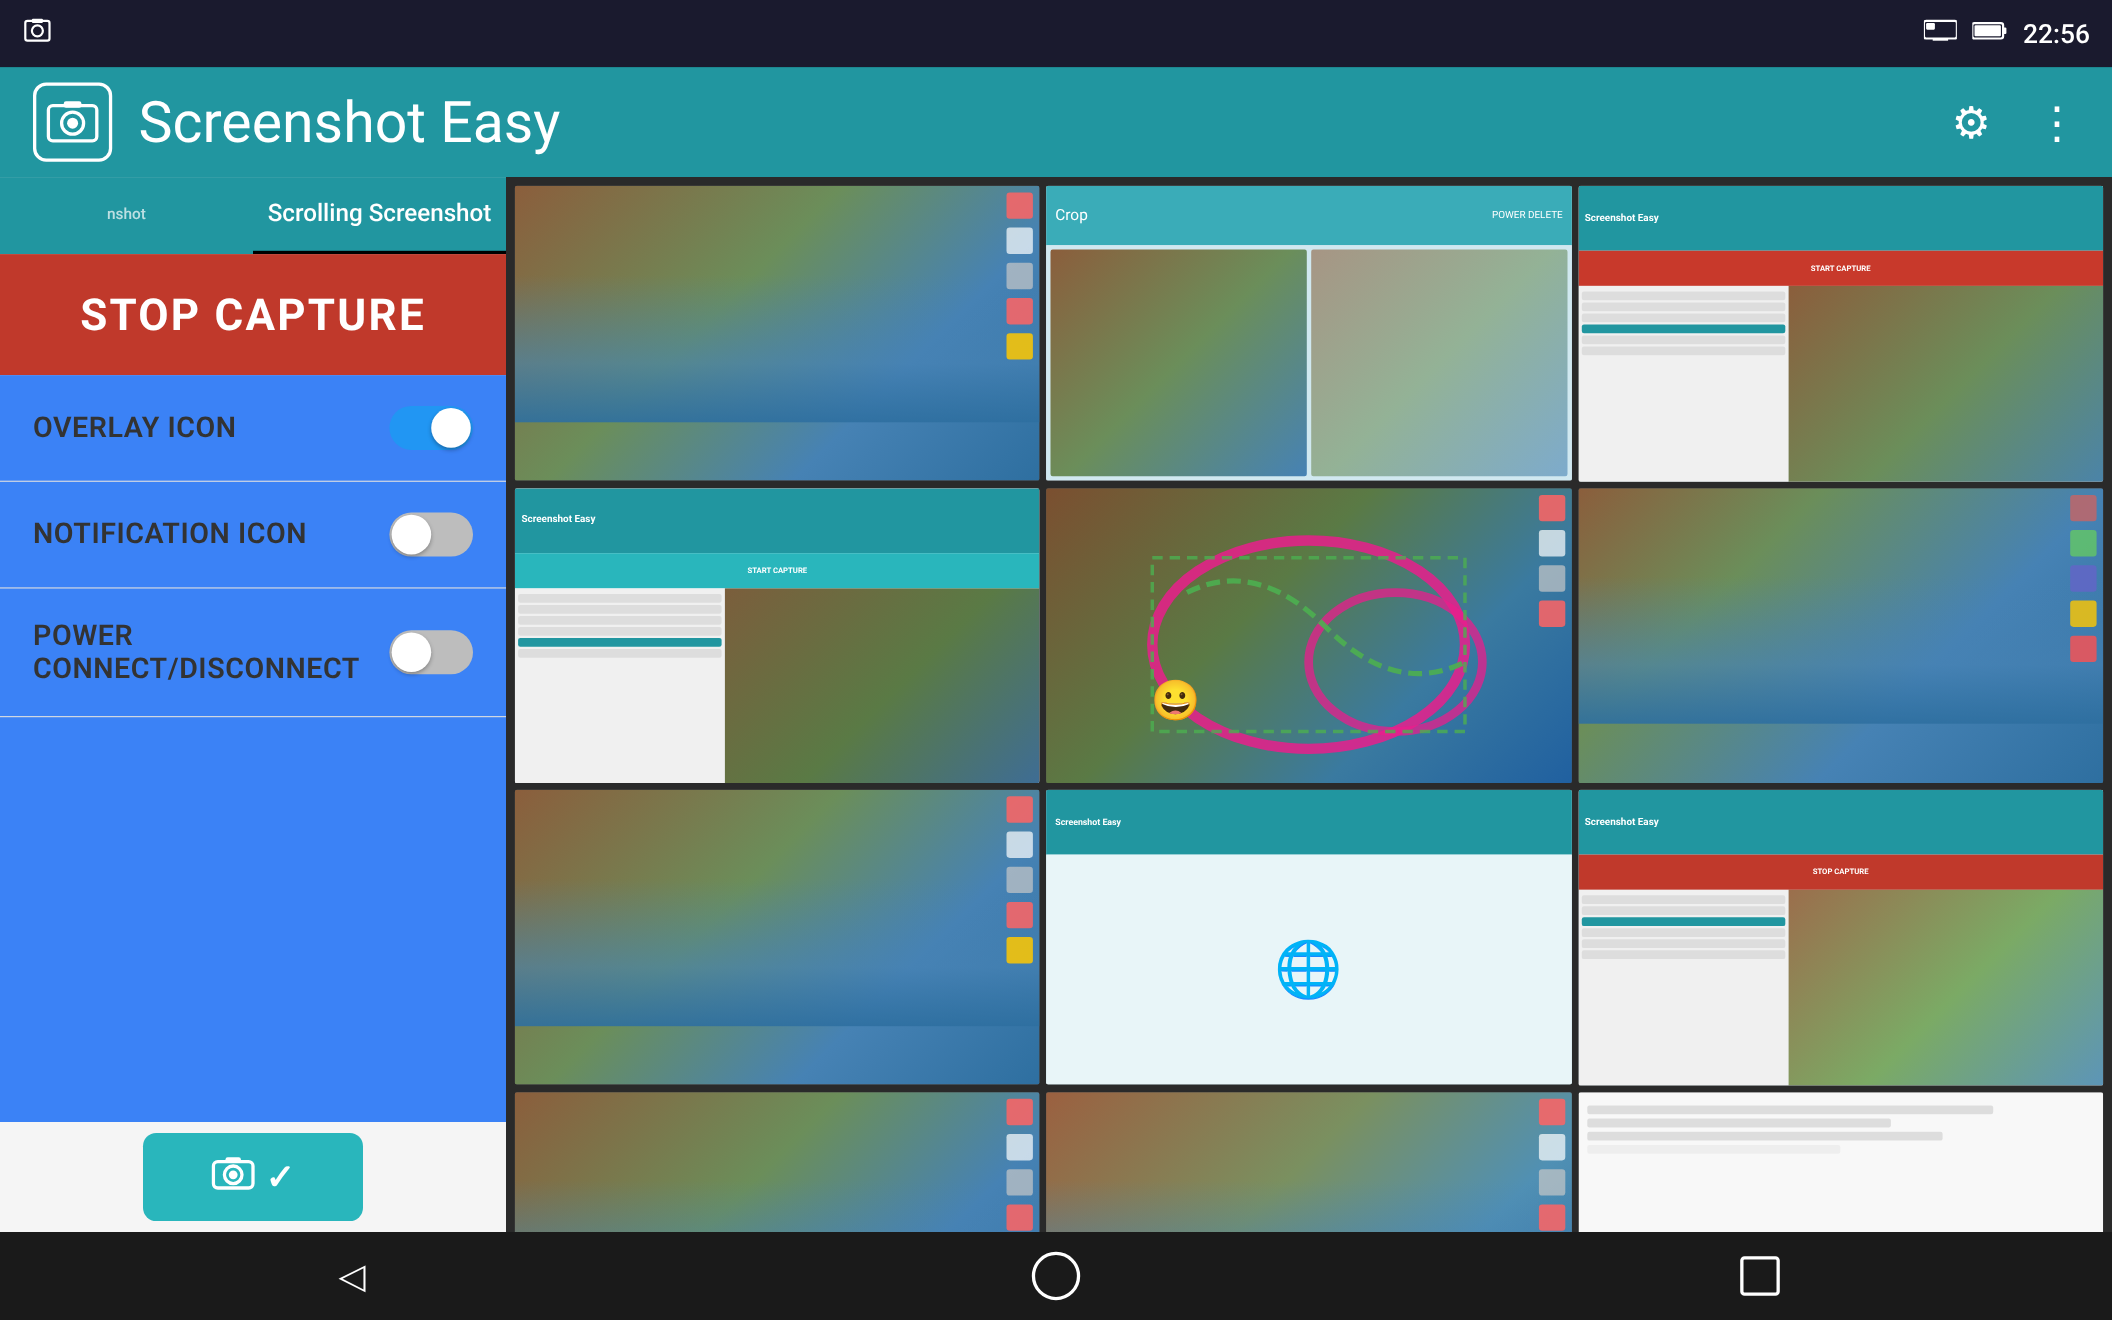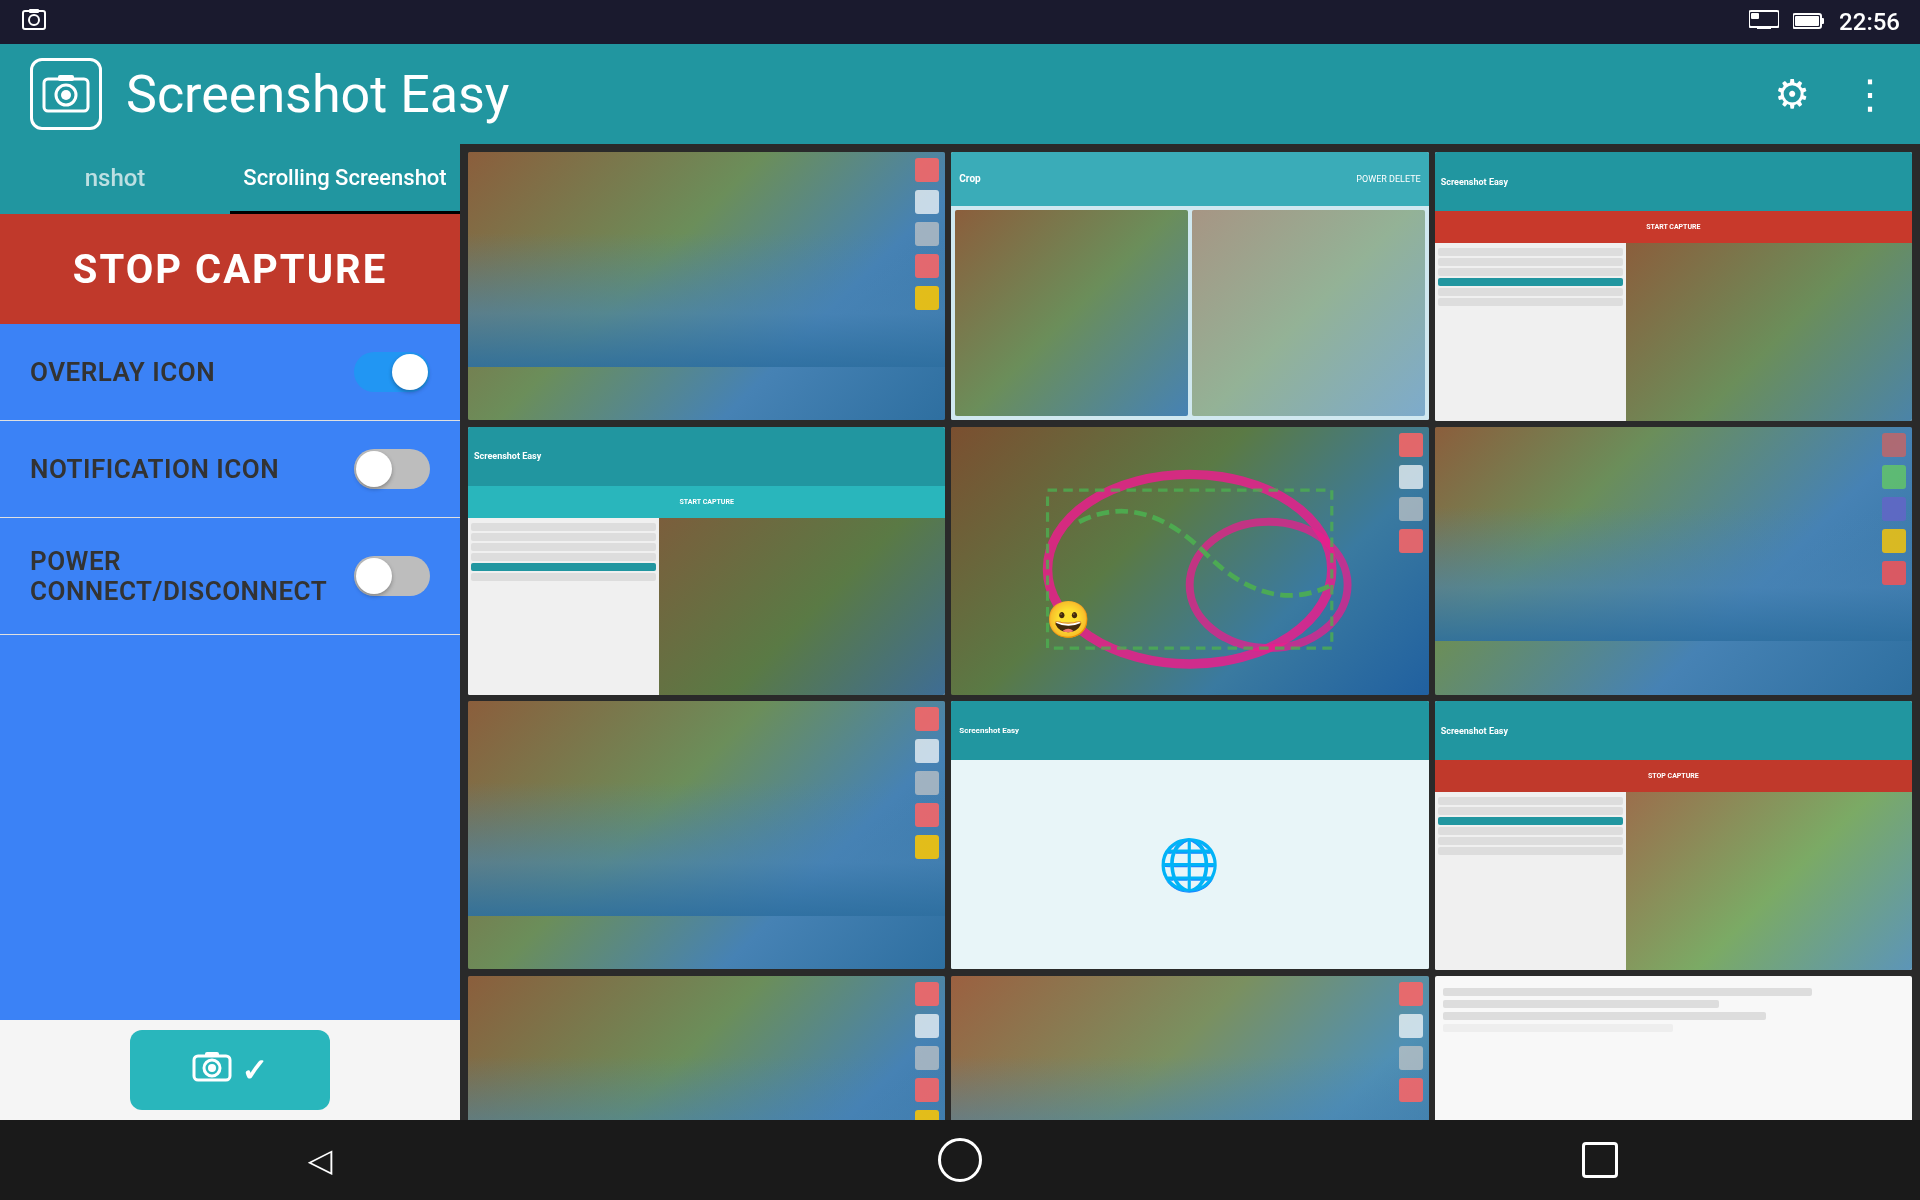--- a/index.html
+++ b/index.html
@@ -9,21 +9,21 @@
       background: #000;
       font-family: 'Roboto', Arial, sans-serif;
       overflow: hidden;
       display: flex;
       flex-direction: column;
     }
 
     
     #status-bar {
       background: #1a1a2e;
-      height: 44px;
+      height: 61px;
       display: flex;
       align-items: center;
       justify-content: space-between;
       padding: 0 20px;
       flex-shrink: 0;
     }
     #status-bar .left-icons {
       display: flex;
       align-items: center;
       gap: 10px;
@@ -113,21 +113,21 @@
       cursor: pointer;
       border-bottom: 3px solid transparent;
       padding: 0 10px;
       text-align: center;
     }
     .tab-item.active {
       border-bottom: 3px solid #000000;
     }
     .tab-item.faded {
       opacity: 0.7;
-      font-size: 24px;
+      font-size: 14px;
     }
 
     
     #stop-capture-btn {
       background: #c0392b;
       color: #fff;
       font-size: 40px;
       font-weight: 700;
       letter-spacing: 2px;
       height: 110px;
@@ -329,22 +329,22 @@
     .thumb-crop-header {
       background: #3aacb8;
       height: 20%;
       display: flex;
       align-items: center;
       padding: 2px 8px;
       justify-content: space-between;
     }
     .thumb-crop-label {
       color: #fff;
-      font-size: 10px;
-      font-weight: bold;
+      font-size: 14px;
+      font-weight: normal;
     }
 
     
     .thumb-draw {
       background: linear-gradient(135deg, #7B4F30 0%, #5A7A45 40%, #3A7AA0 70%, #2060A0 100%);
       width: 100%;
       height: 100%;
       position: relative;
     }
     .thumb-draw svg {

